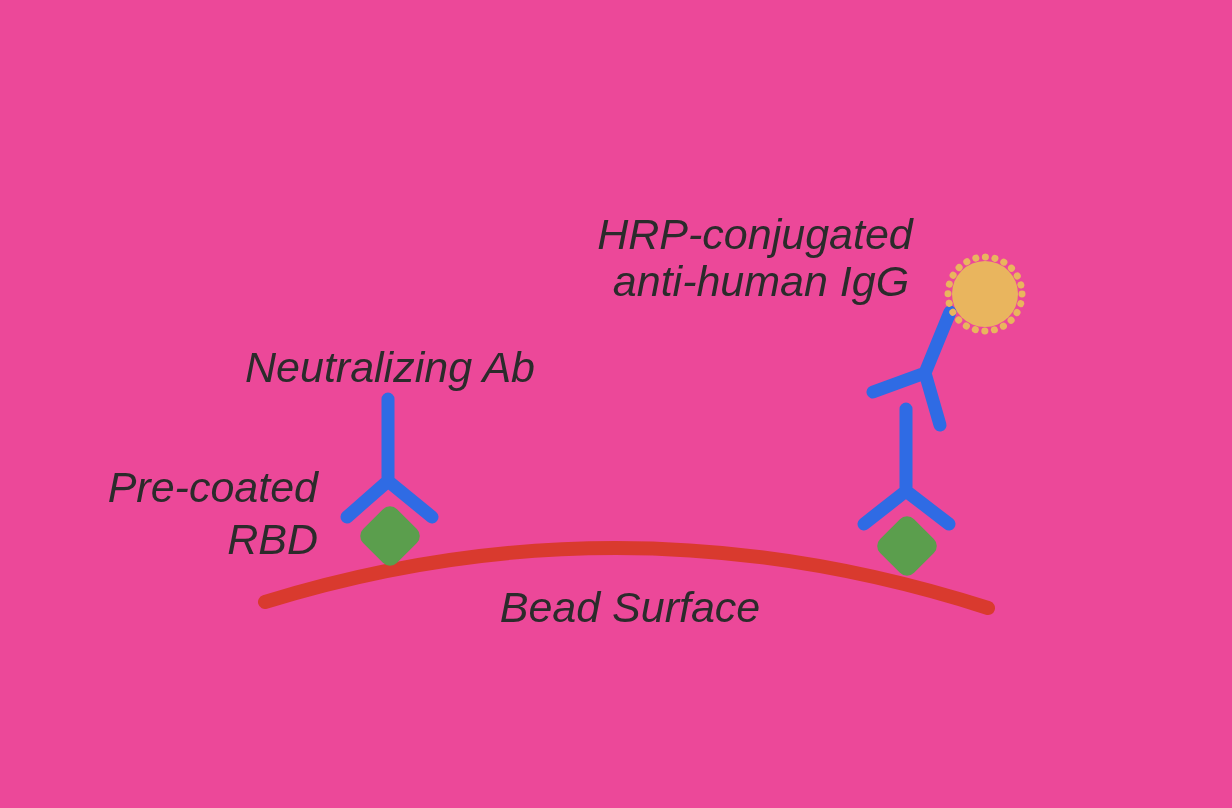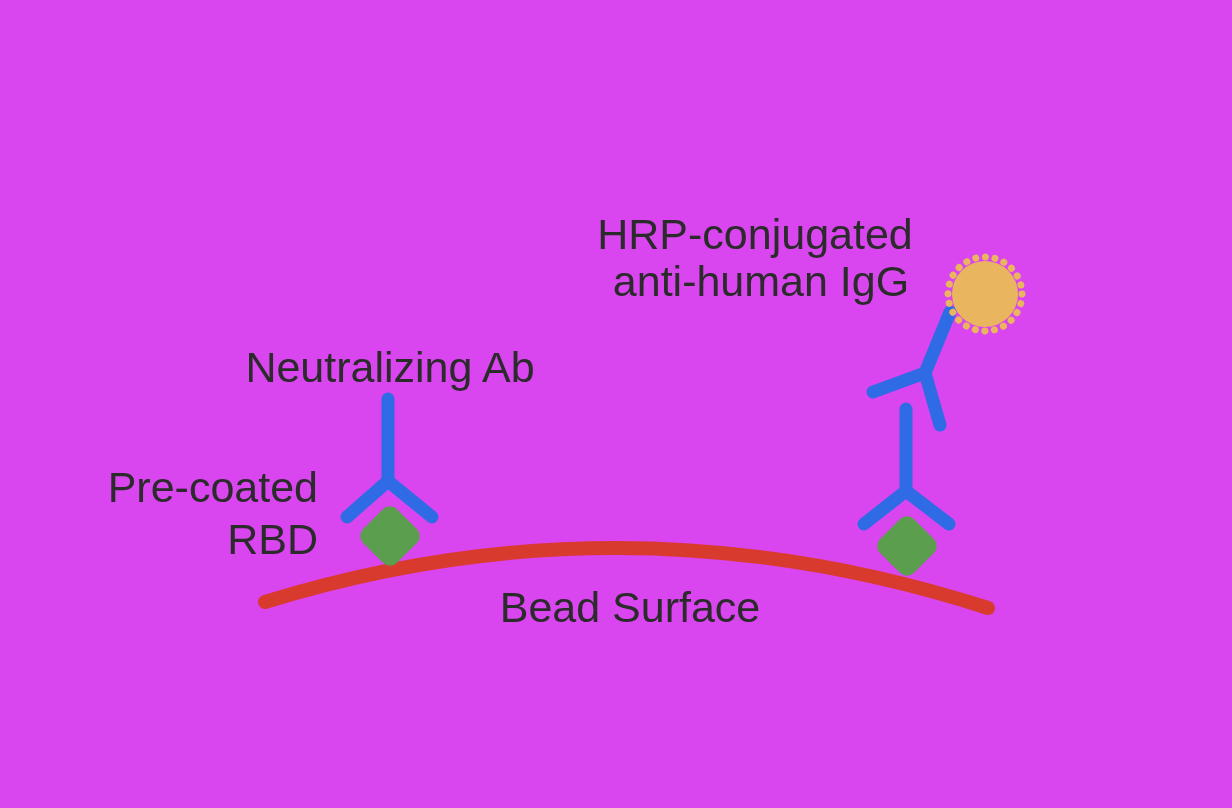--- a/index.html
+++ b/index.html
@@ -4,22 +4,23 @@
 <style>
   html, body {
     margin: 0;
     padding: 0;
     background: #ffffff;
   }
   .stage {
     position: relative;
     width: 1232px;
     height: 808px;
-    background: #d946ef;
+    background: #ec4899;
     overflow: hidden;
+    font-style: italic;
   }
   svg {
     display: block;
     width: 1232px;
     height: 808px;
   }
   text {
     font-family: "Liberation Sans", "DejaVu Sans", sans-serif;
     font-size: 43px;
   }

